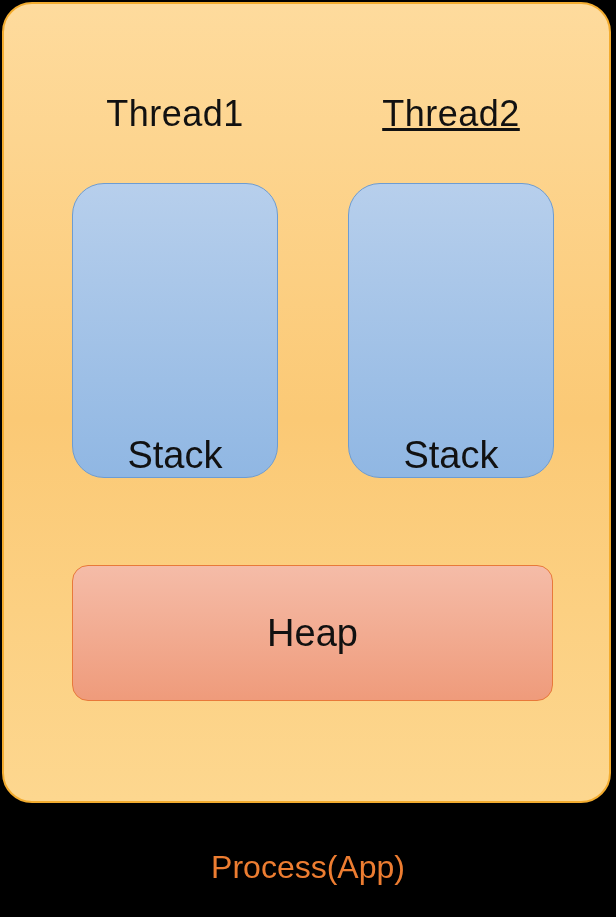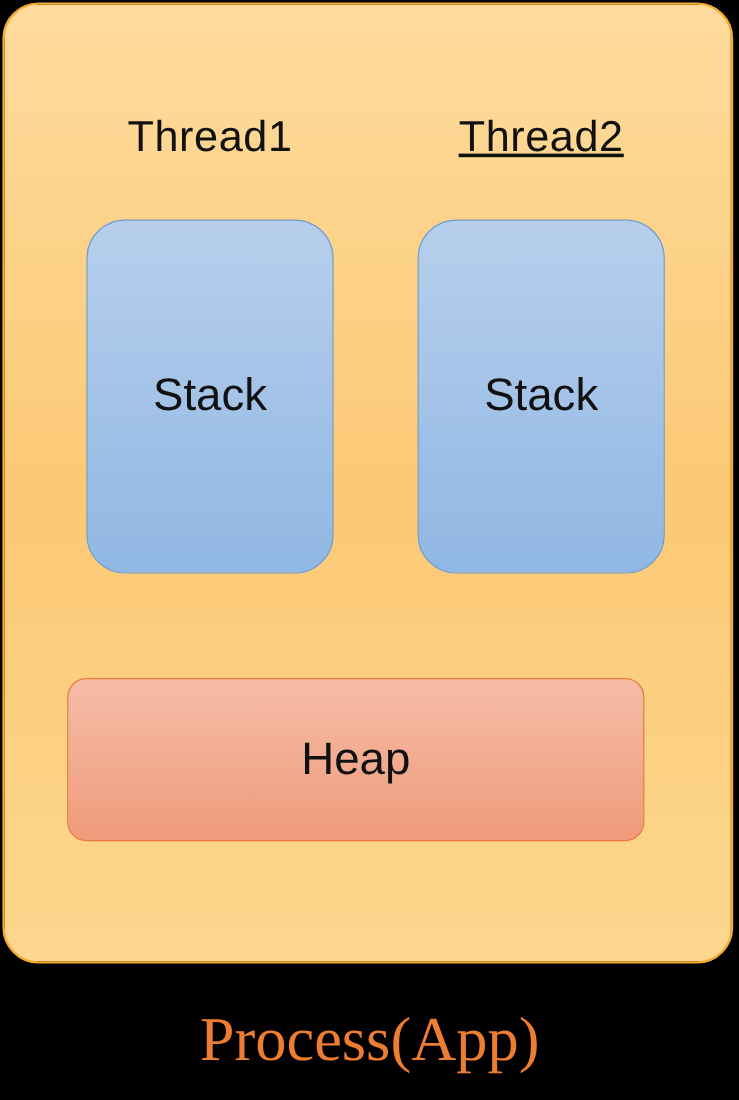--- a/index.html
+++ b/index.html
@@ -46,33 +46,33 @@
     top: 179px;
     width: 206px;
     height: 295px;
     border: 1.5px solid var(--stack-border, #6C9CD3);
     border-radius: 32px;
     background: linear-gradient(180deg,
       var(--stack-fill-top, #B7CFEC) 0%,
       var(--stack-fill-bottom, #90B7E3) 100%);
     box-sizing: border-box;
     display: flex;
-    align-items: center;
+    align-items: flex-end;
     justify-content: center;
   }
   .stack-box.s1 { left: 68px; }
   .stack-box.s2 { left: 344px; }
   .stack-box .shape-label,
   .heap-box .shape-label {
     font-size: 38px;
     color: var(--label-text, #111111);
   }
   .heap-box {
     position: absolute;
-    left: 52px;
+    left: 68px;
     top: 561px;
     width: 481px;
     height: 136px;
     border: 1.5px solid var(--heap-border, #E8793A);
     border-radius: 16px;
     background: linear-gradient(180deg,
       var(--heap-fill-top, #F5BCA8) 0%,
       var(--heap-fill-bottom, #EF9B7B) 100%);
     box-sizing: border-box;
     display: flex;
@@ -80,23 +80,22 @@
     justify-content: center;
   }
   .process-caption {
     position: absolute;
     left: 0;
     top: 842px;
     width: 616px;
     height: 50px;
     line-height: 50px;
     text-align: center;
-    font-size: 52px;
+    font-size: 32px;
     color: var(--caption-text, #ED7D31);
-    font-family: Liberation Serif, serif;
   }
 </style>
 </head>
 <body style="background: rgb(0, 0, 0);">
 
 <div class="canvas">
 
   <div class="process-box">
 
     <div class="thread-label t1">Thread1</div>

